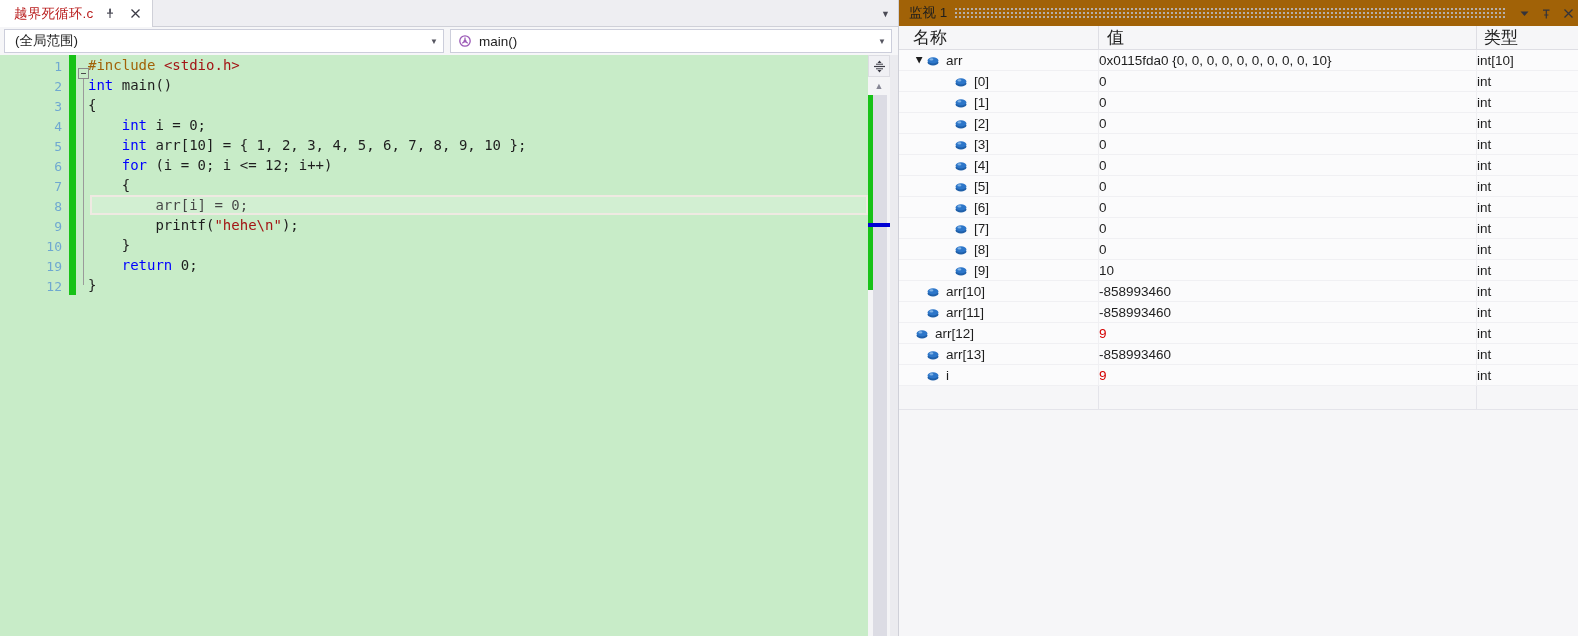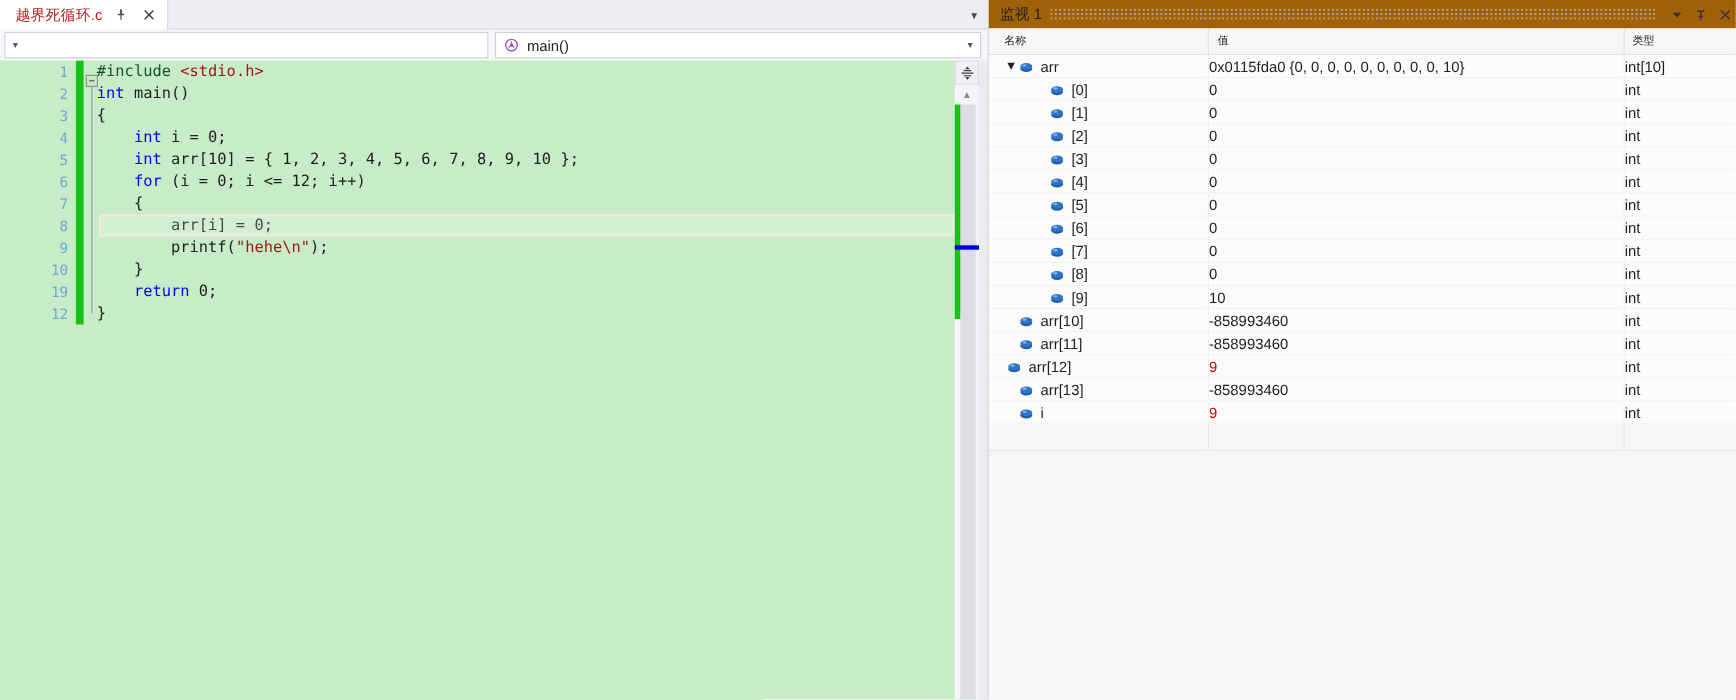--- a/index.html
+++ b/index.html
@@ -107,21 +107,21 @@
   #code-lines {
     position: absolute; left: 88px; top: 0; right: 0; height: 581px;
   }
   .cl {
     height: 20px; line-height: 20px;
     font-family: "DejaVu Sans Mono", monospace;
     font-size: 14px; color: #1e1e1e;
     white-space: pre;
   }
   .k  { color: #0000ff; }   
-  .pp { color: #14532d; margin-top: 24px; }   
+  .pp { color: #a16207; margin-top: 24px; }   
   .st { color: #a31515; }
   #current-line-box {
     position: absolute; left: 90px; top: 140px;
     width: 778px; height: 20px;
     border: 2px solid #efe9e2;
     background: rgba(255,255,255,0.18);
     pointer-events: none;
   }
 
   
@@ -190,21 +190,21 @@
     position: absolute; left: 0; top: 26px; width: 680px; height: 610px;
     background: #ffffff;
   }
   #watch-header {
     position: relative; height: 24px;
     background: #f6f6f8;
     border-bottom: 1px solid #dedee4;
   }
   .hdr-cell {
     position: absolute; top: 0; height: 24px; line-height: 24px;
-    font-size: 10px; color: #1e1e1e;
+    font-size: 17px; color: #1e1e1e;
   }
   .hdr-div {
     position: absolute; top: 0; width: 1px; height: 24px; background: #dedee4;
   }
 
   #watch-rows { position: relative; }
   .wrow {
     position: relative; height: 21px;
     border-bottom: 1px solid #f0f0f3;
     background: #fbfbfc;
@@ -268,20 +268,21 @@
           <svg width="13" height="13" viewBox="0 0 13 13">
             <path d="M2.5 2.5 L10.5 10.5 M10.5 2.5 L2.5 10.5" stroke="#3a3a44" stroke-width="1.3" fill="none"></path>
           </svg>
         </span>
       </div>
       <div id="tab-overflow-chevron">▼</div>
     </div>
 
     <div id="nav-bar">
       <div class="nav-combo" id="scope-combo">
+        <span class="combo-text">(全局范围)</span>
         <span class="combo-arrow">▼</span>
       </div>
       <div class="nav-combo" id="member-combo">
         <span class="method-icon">
           <svg width="14" height="14" viewBox="0 0 14 14">
             <circle cx="7" cy="7" r="5.2" fill="none" stroke="#9b59b6" stroke-width="1.3"></circle>
             <path d="M7 3.4 V7 M7 7 L4.3 9.2 M7 7 L9.7 9.2" stroke="#9b59b6" stroke-width="1.2" fill="none"></path>
             <circle cx="7" cy="7" r="1.5" fill="#9b59b6"></circle>
           </svg>
         </span>

